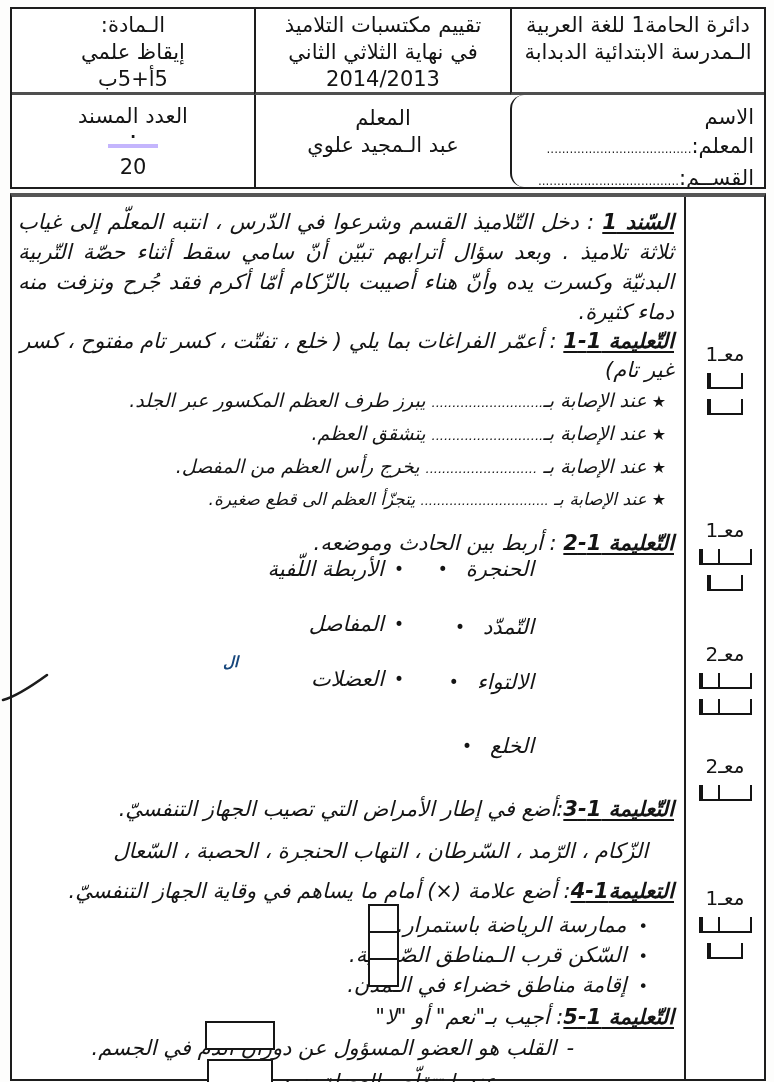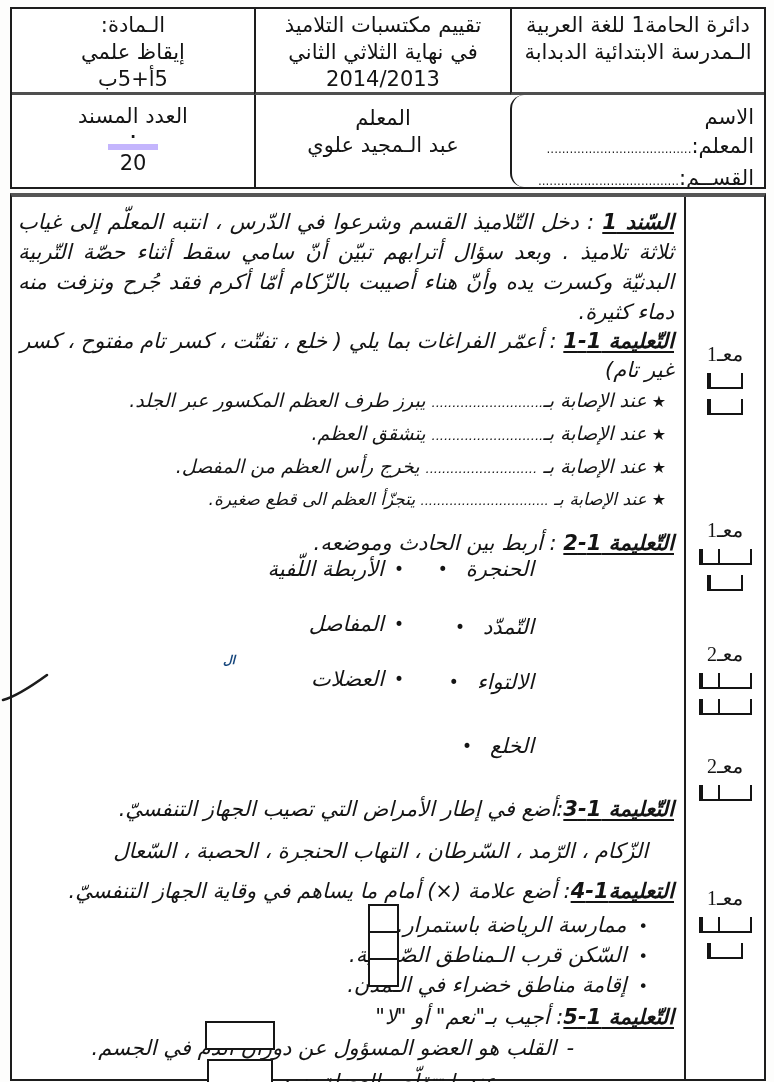--- a/index.html
+++ b/index.html
@@ -15,21 +15,21 @@
            font-size:21px; line-height:27px; overflow:hidden; }
   .hcell.noleft { border-left:none; }
   .hcell.r1 { border-bottom:3px solid #4f4f4f; }
   .hcell .ln { display:block; }
   .name-cell { text-align:right; padding-right:10px; font-size:21px; line-height:29px; padding-top:8px;border-radius:14px; }
   .dots-small { font-size:12px; letter-spacing:1px; color:#222; }
   .teacher-cell { padding-top:10px; }
   .score-cell { padding-top:8px; }
   .frac { display:inline-block; margin-top:0px; }
   .frac-num { display:block; font-size:15px; line-height:14px; font-weight:bold; }
-  .frac-den { display:block; border-top:6px solid #c4b5fd; padding:0 12px 0 12px; font-size:21px; }
+  .frac-den { display:block; border-top:4px solid #c4b5fd; padding:6px 12px 0 12px; font-size:21px; }
 
   
   .main-box { position:absolute; top:193px; left:10px; width:752px; height:882px;
       border:2px solid #1d1d1d; border-top:4px solid #555; display:flex; background:#fff; }
   .margin-col { width:78px; flex:none; border-left:2px solid #1d1d1d; position:relative; }
   .content { flex:1; position:relative; padding:10px 10px 0 6px; font-size:21px;font-style:italic; }
 
   p { margin:0; }
   .sec-title { font-weight:bold; text-decoration:underline; text-underline-offset:3px; }
   .support { line-height:30px; text-align:justify; }
@@ -41,21 +41,21 @@
 
   .t12 { line-height:27px; margin-top:14px; }
   .match { position:relative; height:222px; }
   .match-item { position:absolute; display:flex; align-items:center; white-space:nowrap; }
   .match-event { right:140px; gap:18px; }
   .match-organ { right:270px; gap:10px; }
   .ev1{top:0px} .ev2{top:58px} .ev3{top:113px} .ev4{top:177px}
   .og1{top:0px} .og2{top:55px} .og3{top:110px}
   .m-bullet { font-size:17px; }
   .blue-note { position:absolute; left:205px; top:96px; color:#16467c; font-weight:bold;
-               font-size:12px; }
+               font-size:15px; }
 
   .t13 { line-height:44px; margin-top:8px; }
   .diseases { line-height:40px; padding-right:26px; }
   .t14 { line-height:40px; }
   .b-items { position:relative; }
   .b-item { line-height:29px; padding-right:26px; }
   .b-bullet { margin-left:12px; font-size:16px; }
   .box-stack { position:absolute; left:350px; top:-7px; width:27px;
                border:2px solid #161616; background:#fff; }
   .box-cell { height:25px; border-bottom:2px solid #161616; background:#fff; }
@@ -66,21 +66,21 @@
   .yn-item { line-height:34px; white-space:nowrap; }
   .yn-item.i1 { margin-right:100px; }
   .yn-item.i2 { margin-right:160px; }
   .yn-dash { margin-left:10px; }
   .yn-box { position:absolute; border:2px solid #161616; background:#fff; }
   .yn-box.b1 { left:187px; top:-10px; width:66px; height:25px; }
   .yn-box.b2 { left:189px; top:28px; width:62px; height:23px; }
 
   
   .mg { position:absolute; right:6px; width:66px; text-align:center; }
-  .mg-label { font-size:20px; line-height:22px; display:block;font-family:Liberation Serif, serif; }
+  .mg-label { font-size:20px; line-height:22px; display:block; }
   .comb { display:inline-flex; border:2px solid #141414; border-top:none; height:14px;
           margin-top:8px; background:#fff; }
   .comb-cell { width:15px; border-left:2px solid #141414; }
   .comb-cell:first-child { border-left:none; }
   .g1{top:146px} .g2{top:322px} .g3{top:446px} .g4{top:558px} .g5{top:690px}
 
   .pen-mark { position:absolute; left:0px; top:650px; }
 </style>
 </head>
 <body>

